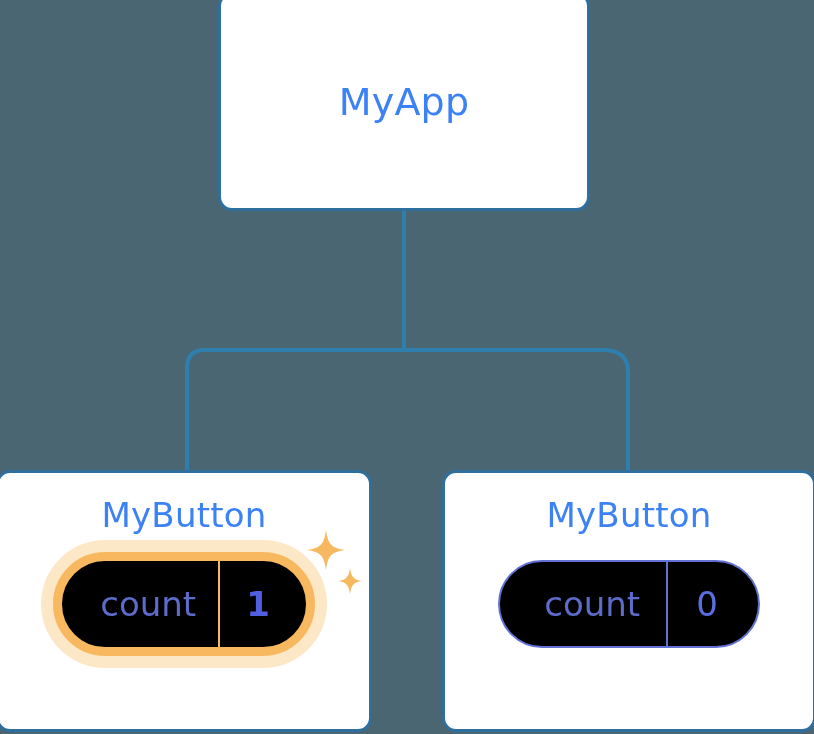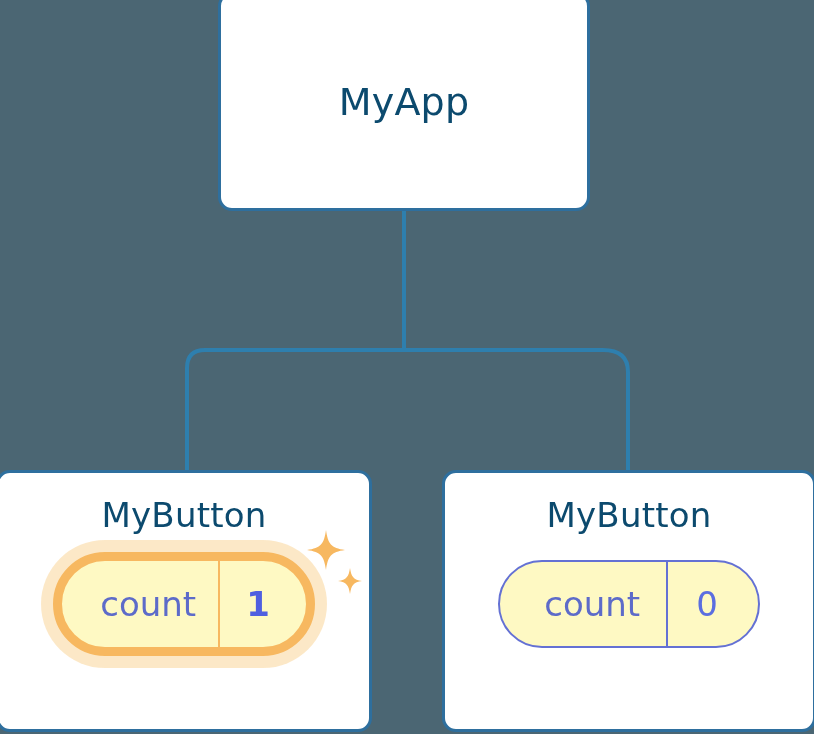--- a/index.html
+++ b/index.html
@@ -60,21 +60,21 @@
   }
 
   #node-child-right {
     left: 442px;
     top: 470px;
     width: 374px;
     height: 262px;
   }
 
   .node-title {
-    color: #0c4a6e;
+    color: #3b82f6;
     font-size: 38px;
     font-weight: 400;
     letter-spacing: 0.2px;
     line-height: 1;
     white-space: nowrap;
   }
 
   .child-title {
     margin-top: 25px;
     font-size: 34px;
@@ -87,21 +87,21 @@
     display: flex;
     align-items: center;
     justify-content: center;
   }
 
   .pill {
     display: flex;
     align-items: stretch;
     border: 2px solid #6471d4;
     border-radius: 999px;
-    background: #fef9c3;
+    background: #000000;
     height: 88px;
     box-sizing: border-box;
     overflow: hidden;
   }
 
   .pill-key {
     display: flex;
     align-items: center;
     justify-content: center;
     padding: 0 26px 0 44px;

